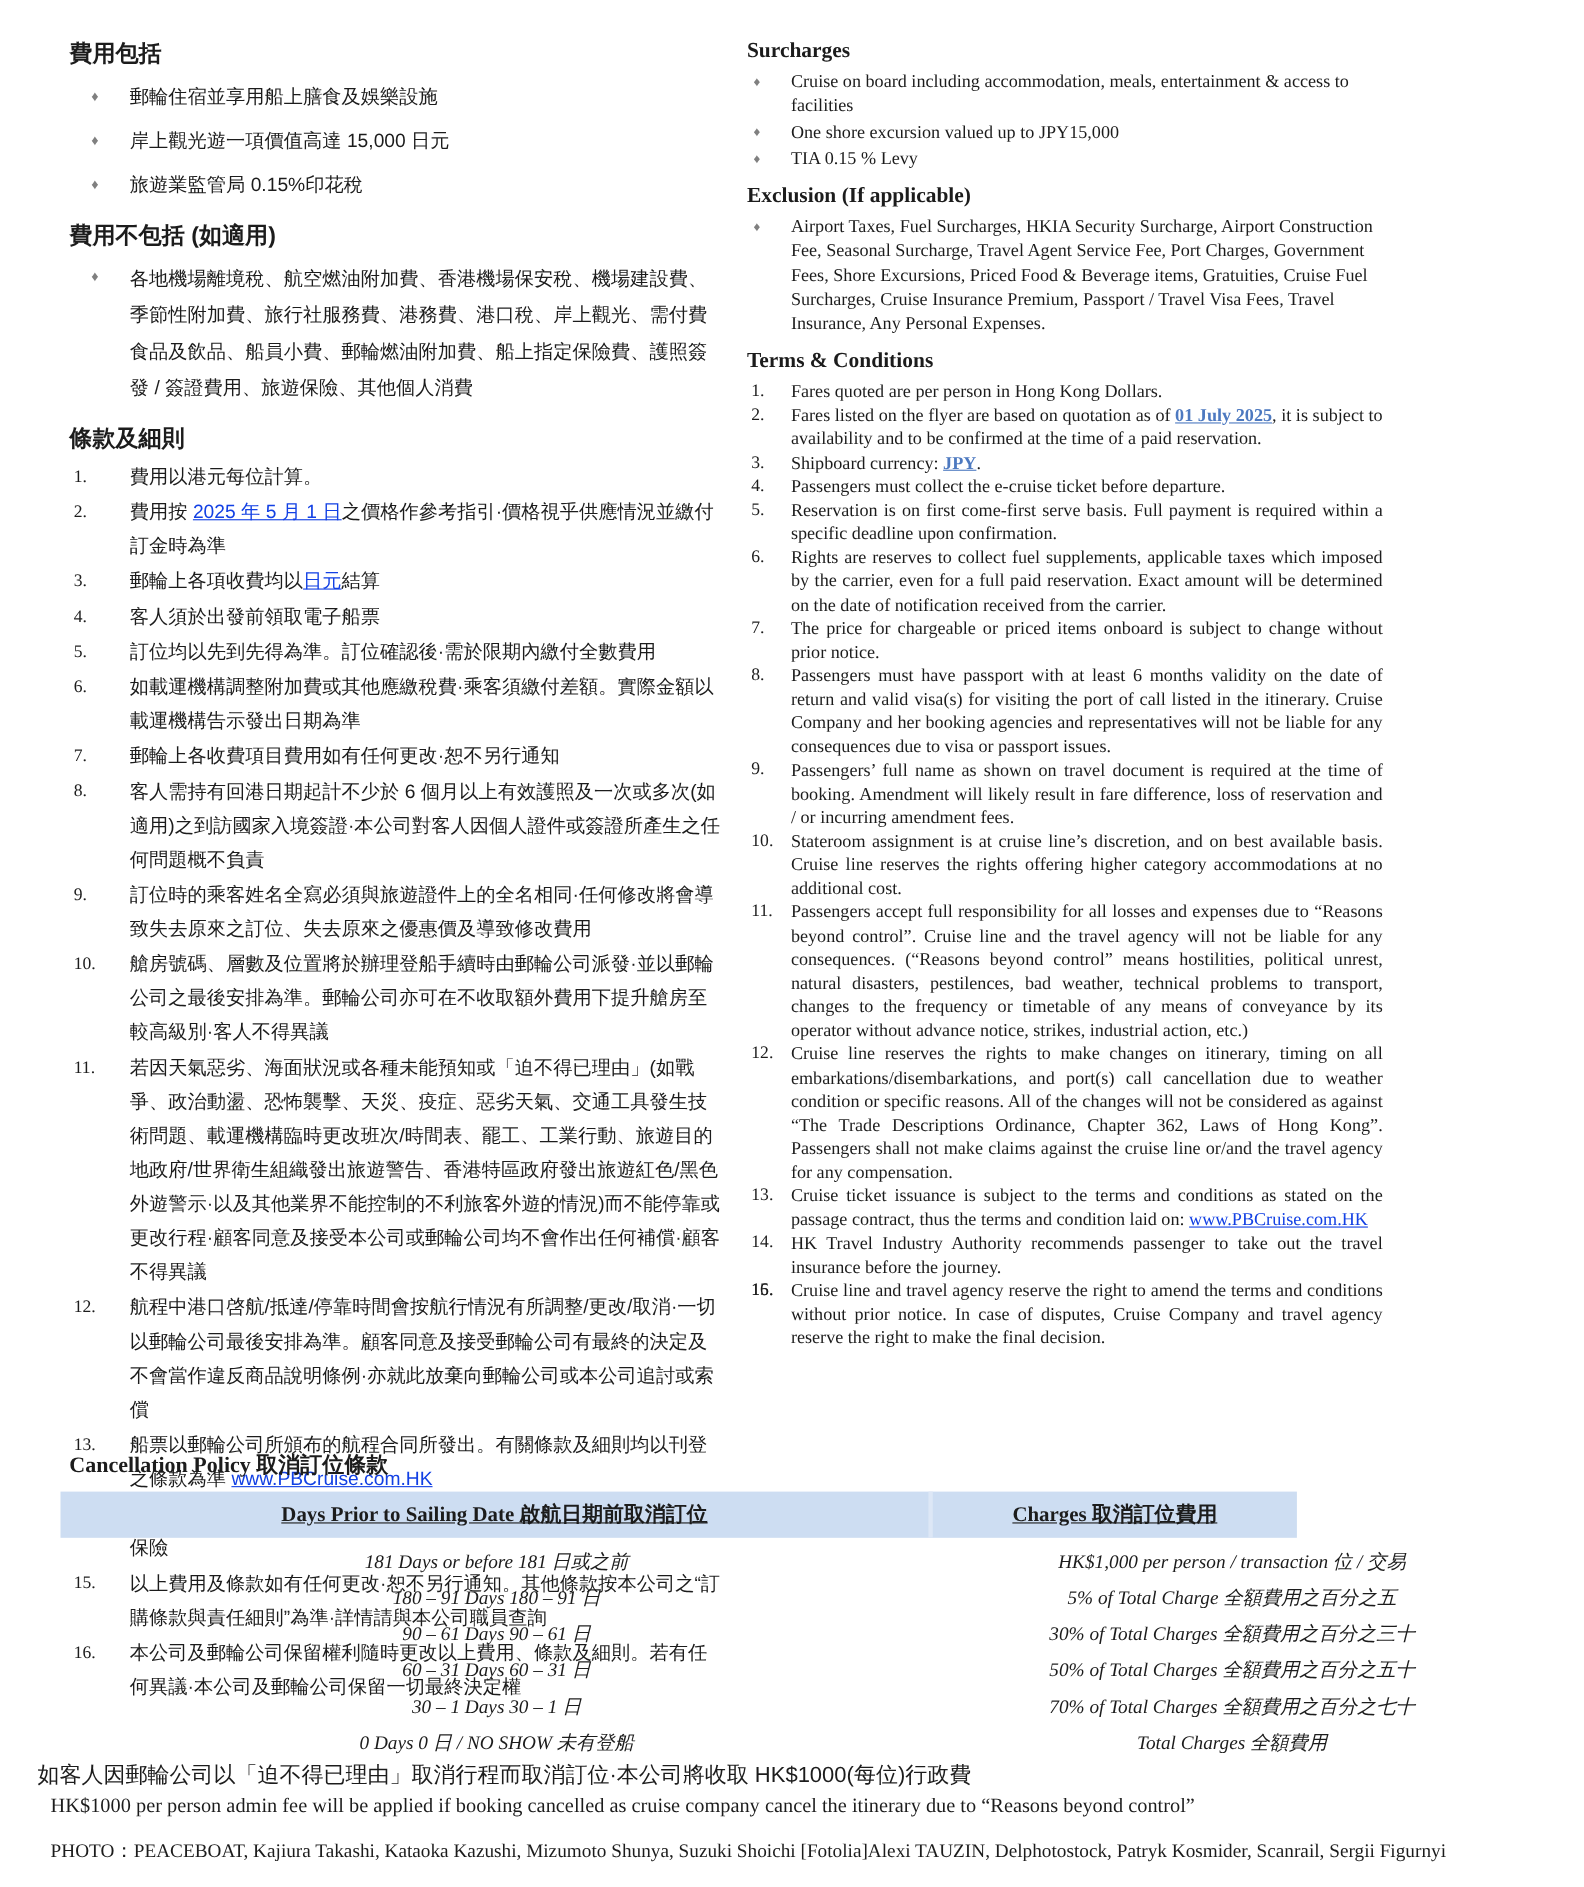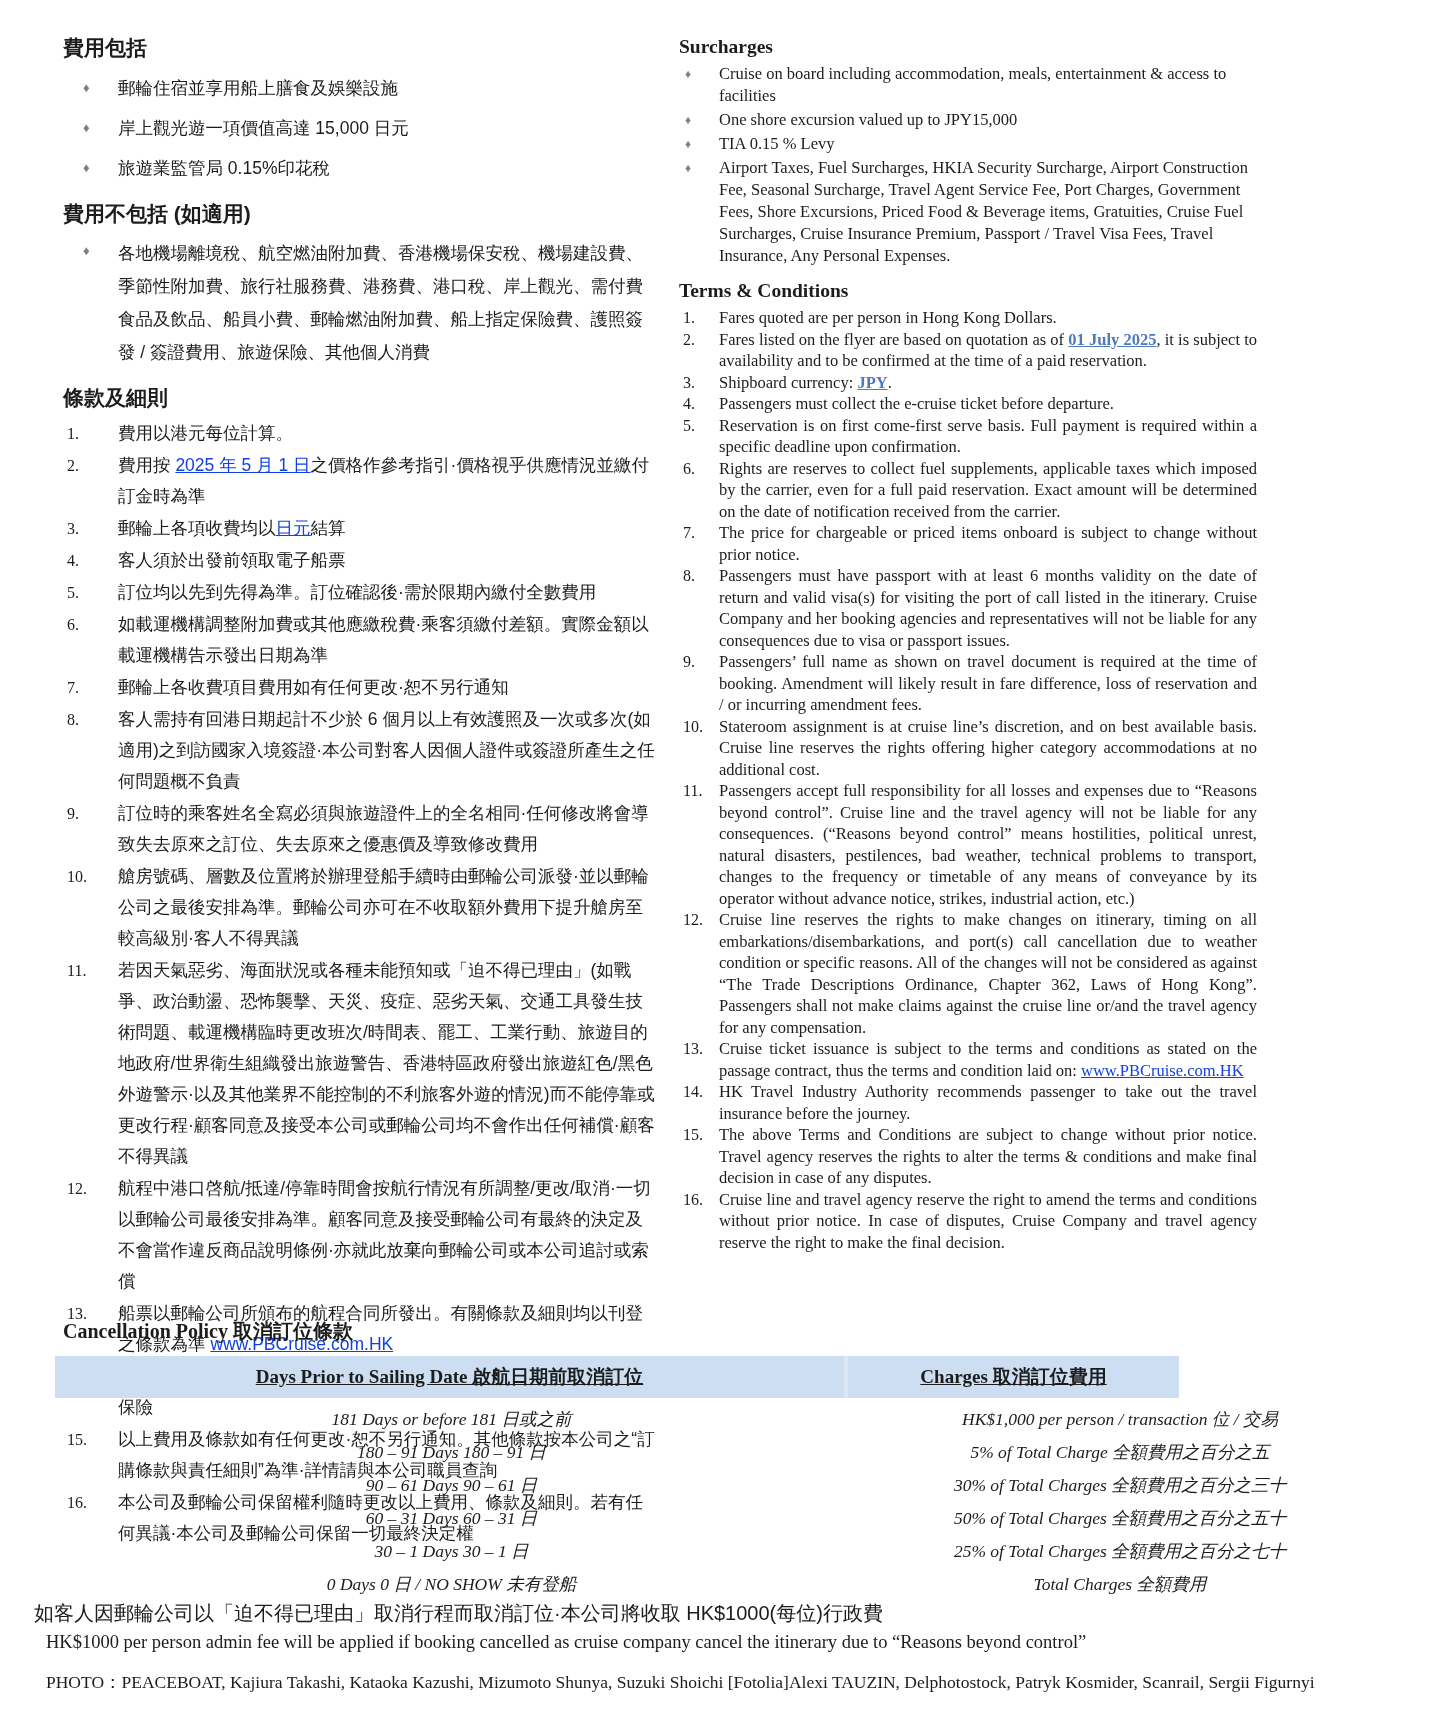--- a/index.html
+++ b/index.html
@@ -87,40 +87,41 @@
         <li><span class="num">16.</span><span><span>本公司及郵輪公司保留權利隨時更改以上費用、條款及細則。若有任何異議·本公司及郵輪公司保留一切最終決定權</span></span></li>
       </ol>
   </div>
   <div class="col-en">
     <h2>Surcharges</h2>
     <ul class="en-list" id="en-inc-list">
         <li><span class="dia">♦</span><span>Cruise on board including accommodation, meals, entertainment &amp; access to facilities</span></li>
         <li><span class="dia">♦</span><span>One shore excursion valued up to JPY15,000</span></li>
         <li><span class="dia">♦</span><span>TIA 0.15 % Levy</span></li>
       </ul>
+    <h2 class="gap">Exclusion (If applicable)</h2>
     <ul class="en-list" id="en-exc-list">
         <li><span class="dia">♦</span><span>Airport Taxes, Fuel Surcharges, HKIA Security Surcharge, Airport Construction Fee, Seasonal Surcharge, Travel Agent Service Fee, Port Charges, Government Fees, Shore Excursions, Priced Food &amp; Beverage items, Gratuities, Cruise Fuel Surcharges, Cruise Insurance Premium, Passport / Travel Visa Fees, Travel Insurance, Any Personal Expenses.</span></li>
       </ul>
     <h2 class="gap">Terms &amp; Conditions</h2>
     <ol class="en-terms" id="en-terms-list">
         <li><span class="num">1.</span><span><span>Fares quoted are per person in Hong Kong Dollars.</span></span></li>
         <li><span class="num">2.</span><span><span>Fares listed on the flyer are based on quotation as of </span><span class="lnk b steel">01 July 2025</span><span>, it is subject to availability and to be confirmed at the time of a paid reservation.</span></span></li>
         <li><span class="num">3.</span><span><span>Shipboard currency: </span><span class="lnk b steel">JPY</span><span>.</span></span></li>
         <li><span class="num">4.</span><span><span>Passengers must collect the e-cruise ticket before departure.</span></span></li>
         <li><span class="num">5.</span><span><span>Reservation is on first come-first serve basis. Full payment is required within a specific deadline upon confirmation.</span></span></li>
         <li><span class="num">6.</span><span><span>Rights are reserves to collect fuel supplements, applicable taxes which imposed by the carrier, even for a full paid reservation. Exact amount will be determined on the date of notification received from the carrier.</span></span></li>
         <li><span class="num">7.</span><span><span>The price for chargeable or priced items onboard is subject to change without prior notice.</span></span></li>
         <li><span class="num">8.</span><span><span>Passengers must have passport with at least 6 months validity on the date of return and valid visa(s) for visiting the port of call listed in the itinerary. Cruise Company and her booking agencies and representatives will not be liable for any consequences due to visa or passport issues.</span></span></li>
         <li><span class="num">9.</span><span><span>Passengers’ full name as shown on travel document is required at the time of booking. Amendment will likely result in fare difference, loss of reservation and / or incurring amendment fees.</span></span></li>
         <li><span class="num">10.</span><span><span>Stateroom assignment is at cruise line’s discretion, and on best available basis. Cruise line reserves the rights offering higher category accommodations at no additional cost.</span></span></li>
         <li><span class="num">11.</span><span><span>Passengers accept full responsibility for all losses and expenses due to “Reasons beyond control”. Cruise line and the travel agency will not be liable for any consequences. (“Reasons beyond control” means hostilities, political unrest, natural disasters, pestilences, bad weather, technical problems to transport, changes to the frequency or timetable of any means of conveyance by its operator without advance notice, strikes, industrial action, etc.)</span></span></li>
         <li><span class="num">12.</span><span><span>Cruise line reserves the rights to make changes on itinerary, timing on all embarkations/disembarkations, and port(s) call cancellation due to weather condition or specific reasons. All of the changes will not be considered as against “The Trade Descriptions Ordinance, Chapter 362, Laws of Hong Kong”. Passengers shall not make claims against the cruise line or/and the travel agency for any compensation.</span></span></li>
         <li><span class="num">13.</span><span><span>Cruise ticket issuance is subject to the terms and conditions as stated on the passage contract, thus the terms and condition laid on: </span><span class="lnk">www.PBCruise.com.HK</span></span></li>
         <li><span class="num">14.</span><span><span>HK Travel Industry Authority recommends passenger to take out the travel insurance before the journey.</span></span></li>
-        <li><span class="num">15.</span><span><span>The above Terms and Conditions are subject to change without prior notice. Travel agency reserves the rights to alter the terms &amp; conditions and make final decision in case of any disputes.</span></span></li>
+        <li><span class="num">15.</span></li>
         <li><span class="num">16.</span><span><span>Cruise line and travel agency reserve the right to amend the terms and conditions without prior notice. In case of disputes, Cruise Company and travel agency reserve the right to make the final decision.</span></span></li>
       </ol>
   </div>
 </div>
 
 <div class="bottom">
   <div class="cancel-title">
     <span>Cancellation Policy</span>
     <span class="cjk">取消訂位條款</span>
   </div>
@@ -144,21 +145,21 @@
       <div class="trow">
         <div class="td1">90 – 61 Days 90 – 61 日</div>
         <div class="td2">30% of Total Charges 全額費用之百分之三十</div>
       </div>
       <div class="trow">
         <div class="td1">60 – 31 Days 60 – 31 日</div>
         <div class="td2">50% of Total Charges 全額費用之百分之五十</div>
       </div>
       <div class="trow">
         <div class="td1">30 – 1 Days 30 – 1 日</div>
-        <div class="td2">25% of Total Charges 全額費用之百分之七十</div>
+        <div class="td2">70% of Total Charges 全額費用之百分之七十</div>
       </div>
       <div class="trow">
         <div class="td1">0 Days 0 日 / NO SHOW 未有登船</div>
         <div class="td2">Total Charges 全額費用</div>
       </div>
     </div>
   <div class="foot-zh">如客人因郵輪公司以「迫不得已理由」取消行程而取消訂位·本公司將收取 HK$1000(每位)行政費</div>
   <div class="foot-en">HK$1000 per person admin fee will be applied if booking cancelled as cruise company cancel the itinerary due to “Reasons beyond control”</div>
   <div class="photo">PHOTO：PEACEBOAT, Kajiura Takashi, Kataoka Kazushi, Mizumoto Shunya, Suzuki Shoichi [Fotolia]Alexi TAUZIN, Delphotostock, Patryk Kosmider, Scanrail, Sergii Figurnyi</div>
 </div>

